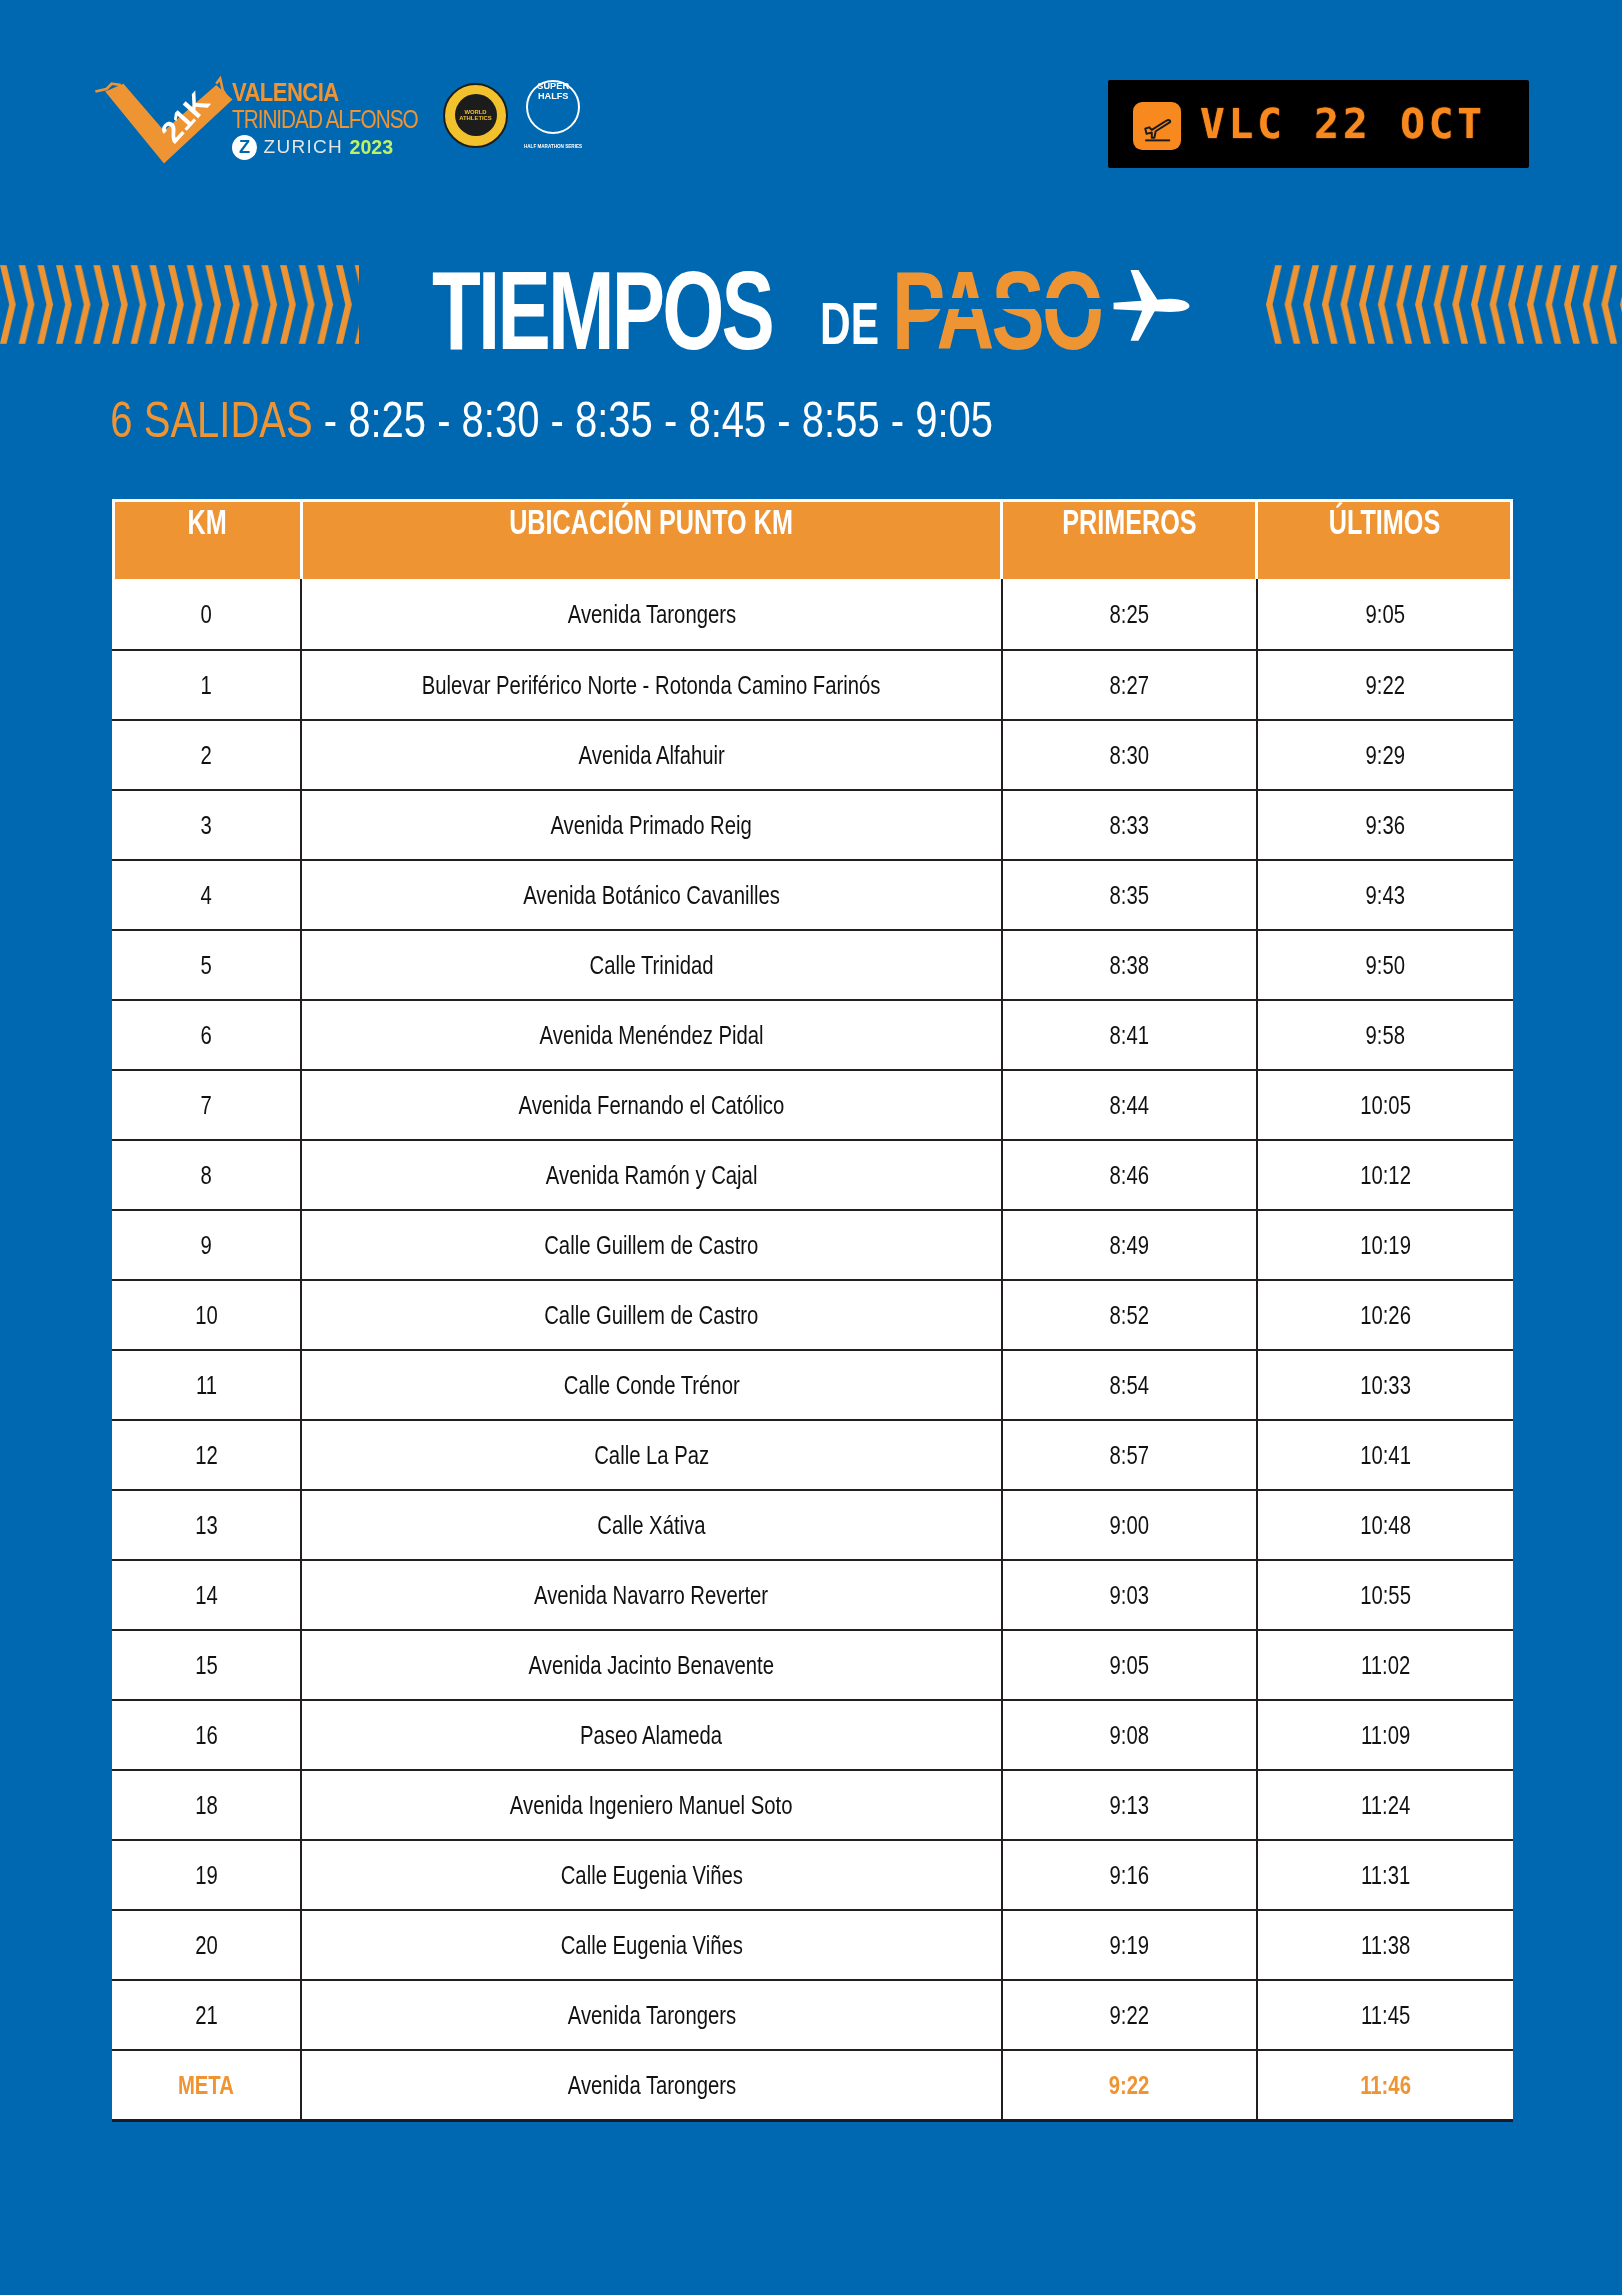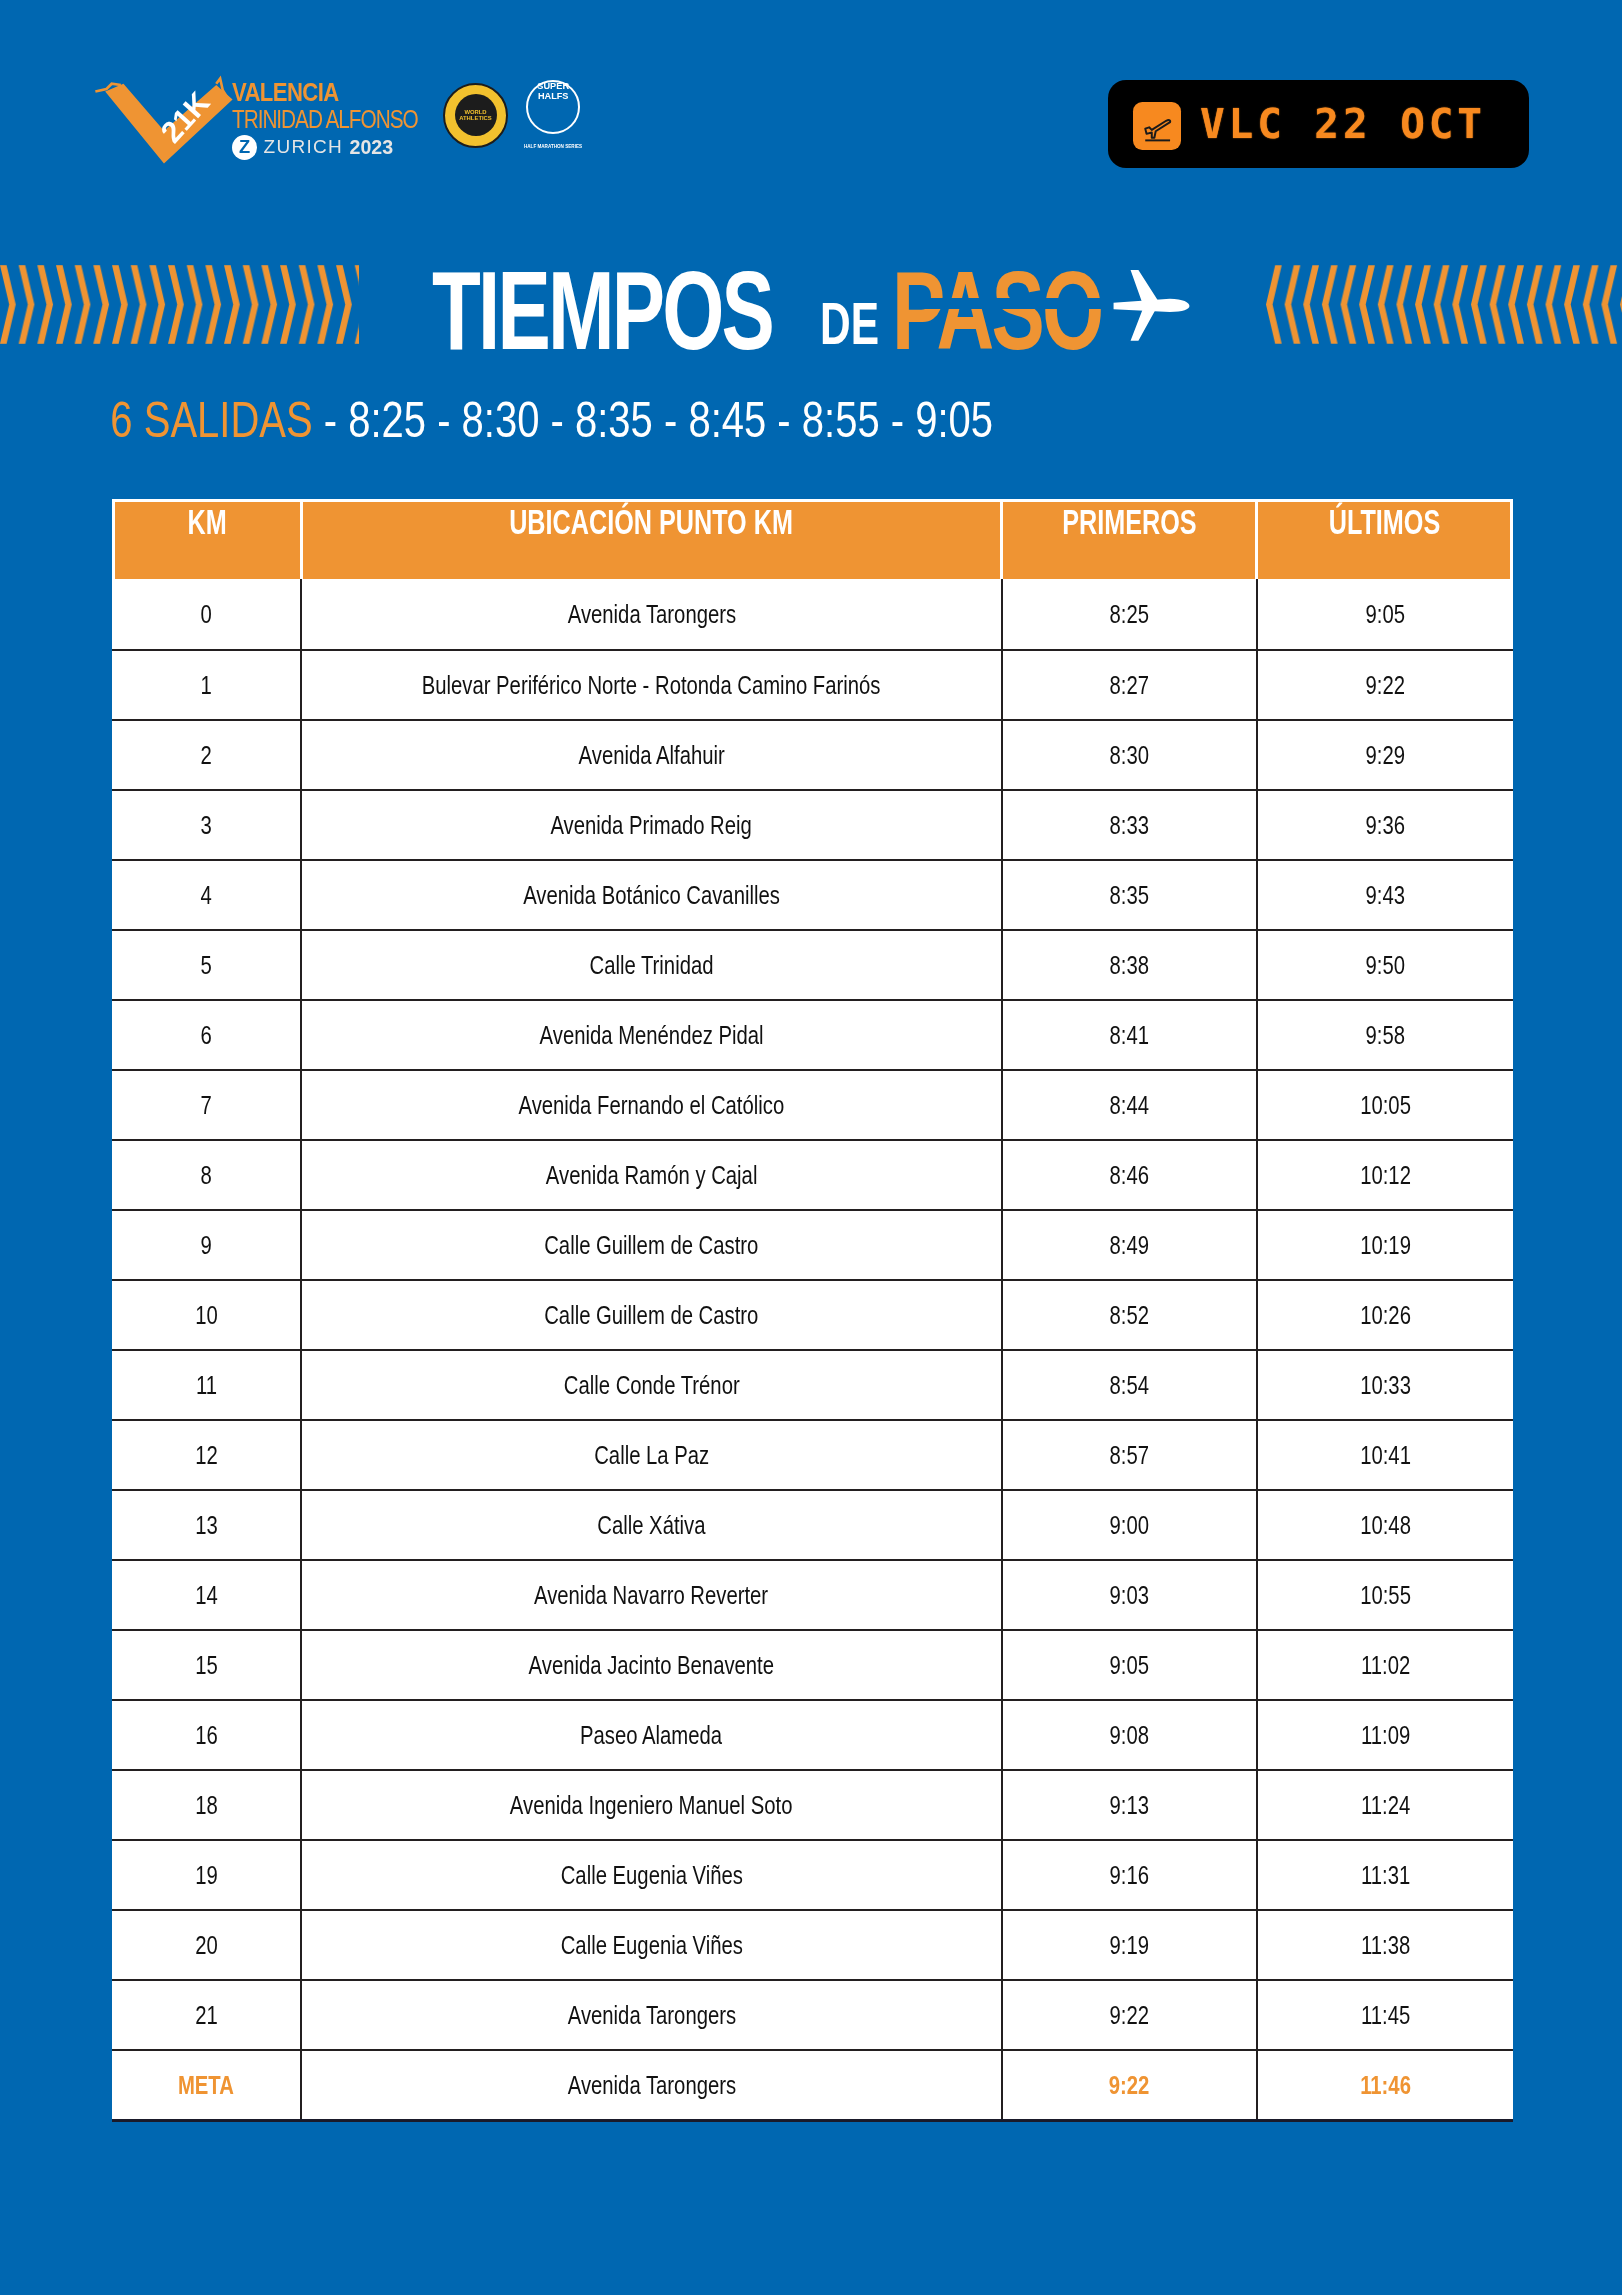--- a/index.html
+++ b/index.html
@@ -9,29 +9,29 @@
   }
   
   .logo-block { position:absolute; left:92px; top:72px; width:497px; height:105px; }
   .logo-21k { position:absolute; left:0; top:0; width:157px; height:98px; }
   .logo-text { position:absolute; left:140px; top:6.5px; color:#ef9433; }
   .logo-text .l1 { font-family:"Liberation Sans", sans-serif; font-weight:bold; font-size:26px; line-height:26px; letter-spacing:-0.7px; transform:scaleX(0.85); transform-origin:left; }
   .logo-text .l2 { font-family:"Liberation Sans Narrow","Liberation Sans", sans-serif; font-size:26px; line-height:29px; letter-spacing:-1.3px; transform:scaleX(0.8); transform-origin:left; white-space:nowrap;}
   .logo-text .l3 { display:flex; align-items:center; gap:6.5px; margin-top:1.3px; }
   .zurich-circle { width:25px; height:25px; border-radius:50%; background:#fff; color:#0067b1; font-weight:bold; font-size:18.3px; display:flex; align-items:center; justify-content:center; font-family:"Liberation Sans", sans-serif;}
   .zurich-word { color:#e5e5e5; font-size:19px; letter-spacing:1.3px; font-family:"Liberation Sans", sans-serif; }
-  .year { color:#e5e5e5; font-weight:bold; font-size:19.6px; font-family:"Liberation Sans", sans-serif; }
+  .year { color:#bef264; font-weight:bold; font-size:19.6px; font-family:"Liberation Sans", sans-serif; }
   .gold-badge { position:absolute; left:351px; top:10.5px; width:65px; height:65px; border-radius:50%; background:#f2c12e; border:2.6px solid #1c1c1c; box-sizing:border-box; display:flex; align-items:center; justify-content:center; }
   .gold-inner { width:42px; height:42px; border-radius:50%; background:#1c1c1c; color:#f2c12e; font-size:5.9px; font-weight:bold; text-align:center; display:flex; align-items:center; justify-content:center; line-height:6.5px; }
   .superhalfs { position:absolute; left:425px; top:7.9px; width:72px; height:79px; }
   .sh-ring { position:absolute; left:9.2px; top:0; width:54px; height:54px; border:2.6px solid #fff; border-radius:50%; box-sizing:border-box; display:flex; align-items:center; flex-direction:column; color:#fff; font-weight:bold; font-size:9.2px; line-height:9.8px; }
   .sh-caption { position:absolute; left:0; top:64px; width:72px; text-align:center; color:#fff; font-size:4.6px; font-weight:bold; }
 
   
-  .board { position:absolute; left:1108px; top:80px; width:421px; height:88px; background:#000; border-radius:18px; }
+  .board { position:absolute; left:1108px; top:80px; width:421px; height:88px; background:#000; border-radius:2px; }
   .board-icon { position:absolute; left:25px; top:21.6px; width:48px; height:48px; background:#f7891f; border-radius:9.2px; display:flex; align-items:center; justify-content:center; }
   .board-text { position:absolute; left:92px; top:22px; height:44px; display:flex; align-items:center; font-family:"DejaVu Sans Mono", monospace; font-size:41px; font-weight:bold; color:#f7891f; letter-spacing:3.9px;
     text-shadow:0 0 1.3px #f7891f; }
   .board-text .sep { color:#222; }
 
   
   .chev { position:absolute; top:265px; height:79px; overflow:hidden; }
   .chev svg { display:block; }
   .chev-left { left:0; width:359px; }
   .chev-right { left:1266px; width:357px; }

